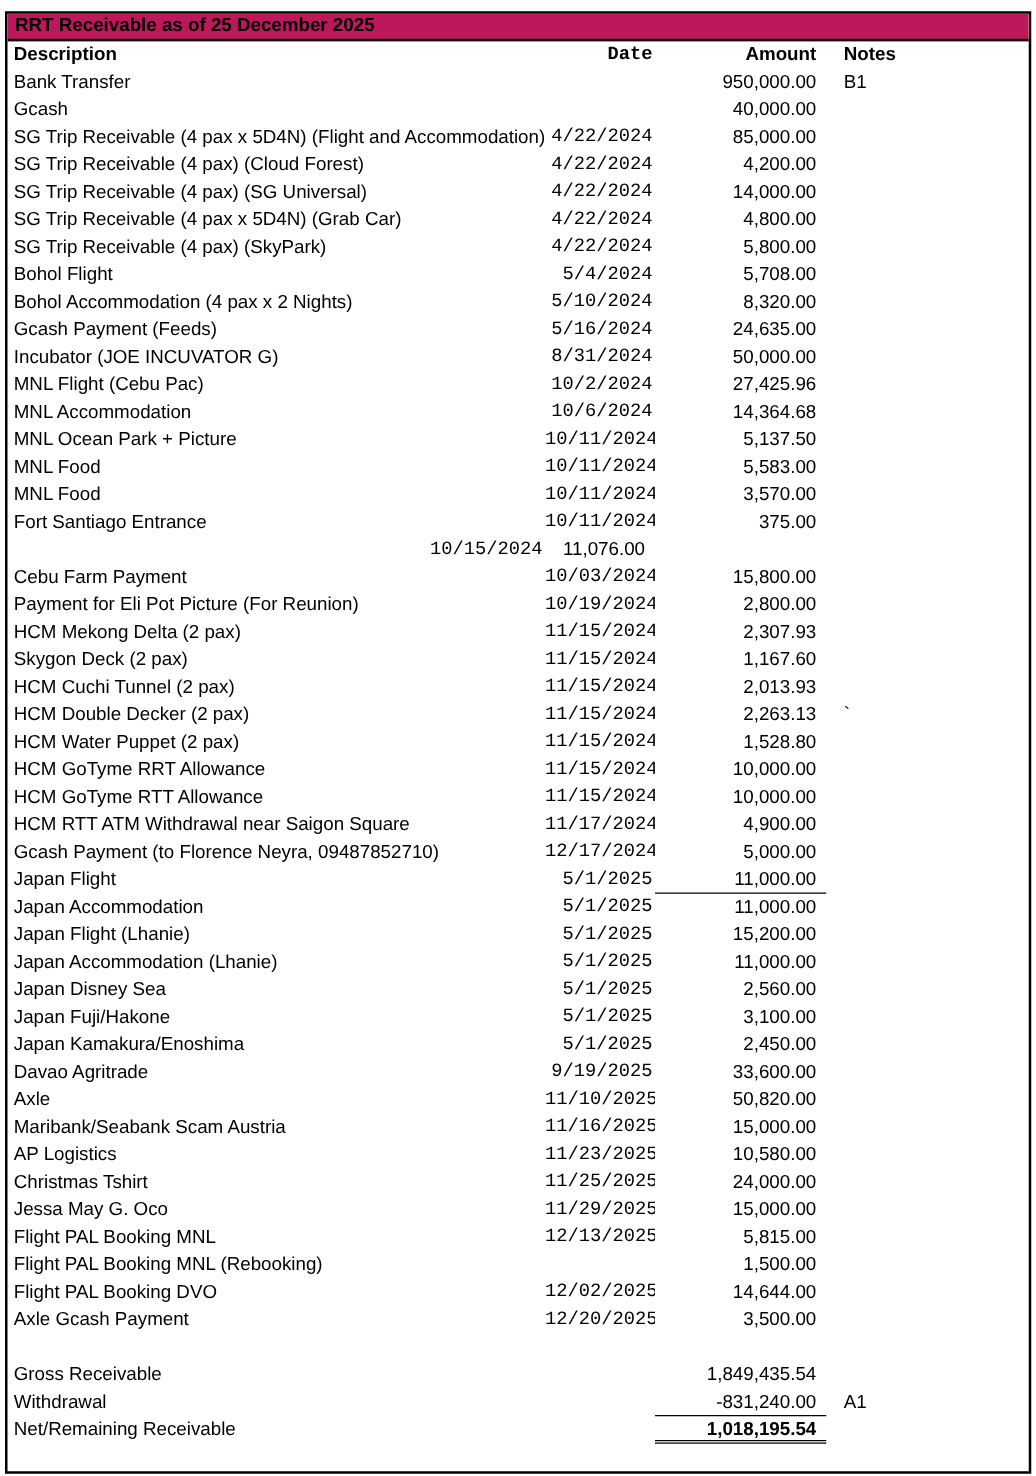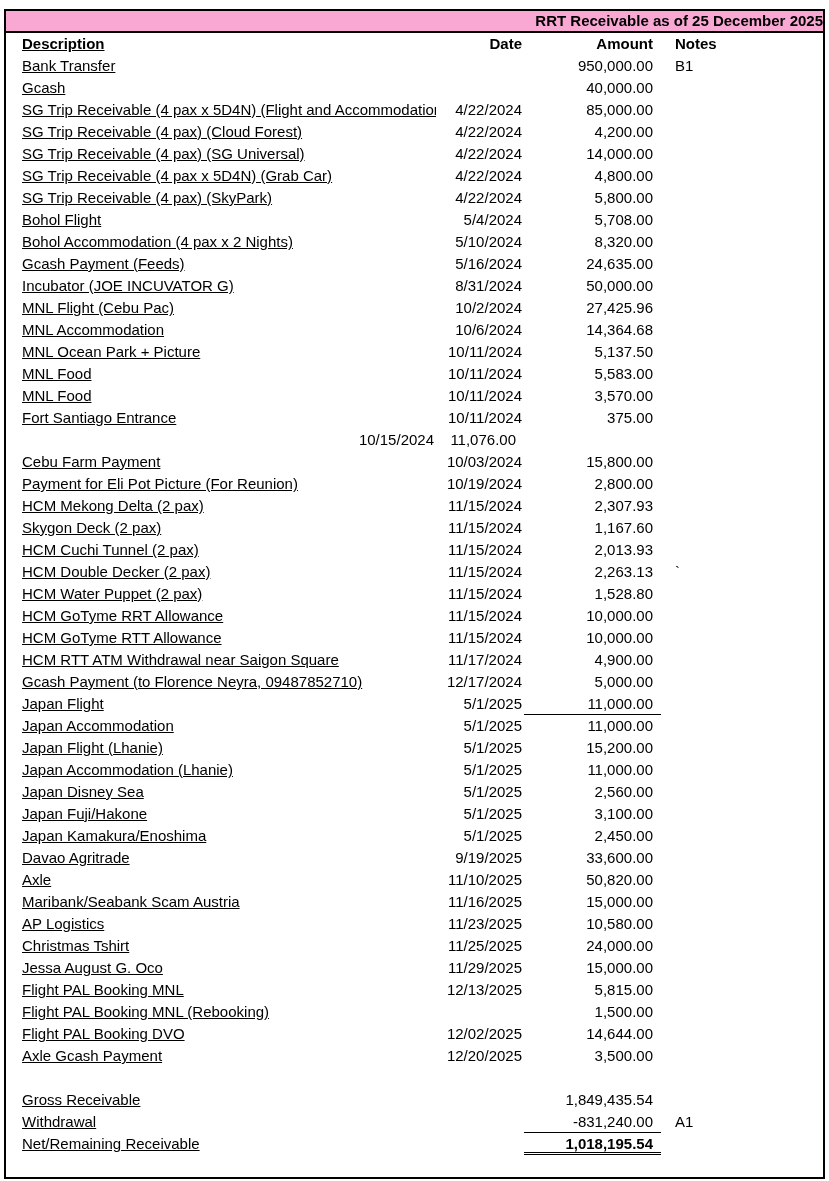--- a/index.html
+++ b/index.html
@@ -18,39 +18,38 @@
     width: 821px;
     height: 1170px;
     border: 2px solid #000000;
     box-sizing: border-box;
     background: #ffffff;
     overflow: hidden;
   }
   .title-bar {
     height: 20px;
     line-height: 20px;
-    background: #f9a8d4;
+    background: #be185d;
     border-bottom: 2px solid #000000;
     font-weight: bold;
     font-size: 15px;
     padding-left: 6px;
     white-space: nowrap;
-    text-align: right;
   }
   .grid-row {
     display: grid;
     grid-template-columns: 430px 88px 137px 1fr;
     height: 22px;
     line-height: 22px;
     font-size: 15px;
   }
   .header-row { font-weight: bold; }
   .cell { overflow: hidden; white-space: nowrap; box-sizing: border-box; }
-  .cell-description { padding-left: 16px; text-decoration: underline; }
-  .cell-date { text-align: right; padding-right: 2px; }
+  .cell-description { padding-left: 5px; }
+  .cell-date { text-align: right; padding-right: 2px; font-family: Liberation Mono, monospace; }
   .cell-amount { text-align: right; padding-right: 8px; }
   .cell-notes { padding-left: 14px; }
   .amount-underline { border-bottom: 1px solid #000000; }
   .amount-double-underline { border-bottom: 3px double #000000; }
   .bold { font-weight: bold; }
   .spacer-row { height: 22px; }
 </style>
 </head>
 <body>
 
@@ -304,21 +303,21 @@
         <div class="cell cell-amount">10,580.00</div>
         <div class="cell cell-notes"></div>
       </div>
       <div class="grid-row">
         <div class="cell cell-description">Christmas Tshirt</div>
         <div class="cell cell-date">11/25/2025</div>
         <div class="cell cell-amount">24,000.00</div>
         <div class="cell cell-notes"></div>
       </div>
       <div class="grid-row">
-        <div class="cell cell-description">Jessa August G. Oco</div>
+        <div class="cell cell-description">Jessa May G. Oco</div>
         <div class="cell cell-date">11/29/2025</div>
         <div class="cell cell-amount">15,000.00</div>
         <div class="cell cell-notes"></div>
       </div>
       <div class="grid-row">
         <div class="cell cell-description">Flight PAL Booking MNL</div>
         <div class="cell cell-date">12/13/2025</div>
         <div class="cell cell-amount">5,815.00</div>
         <div class="cell cell-notes"></div>
       </div>

